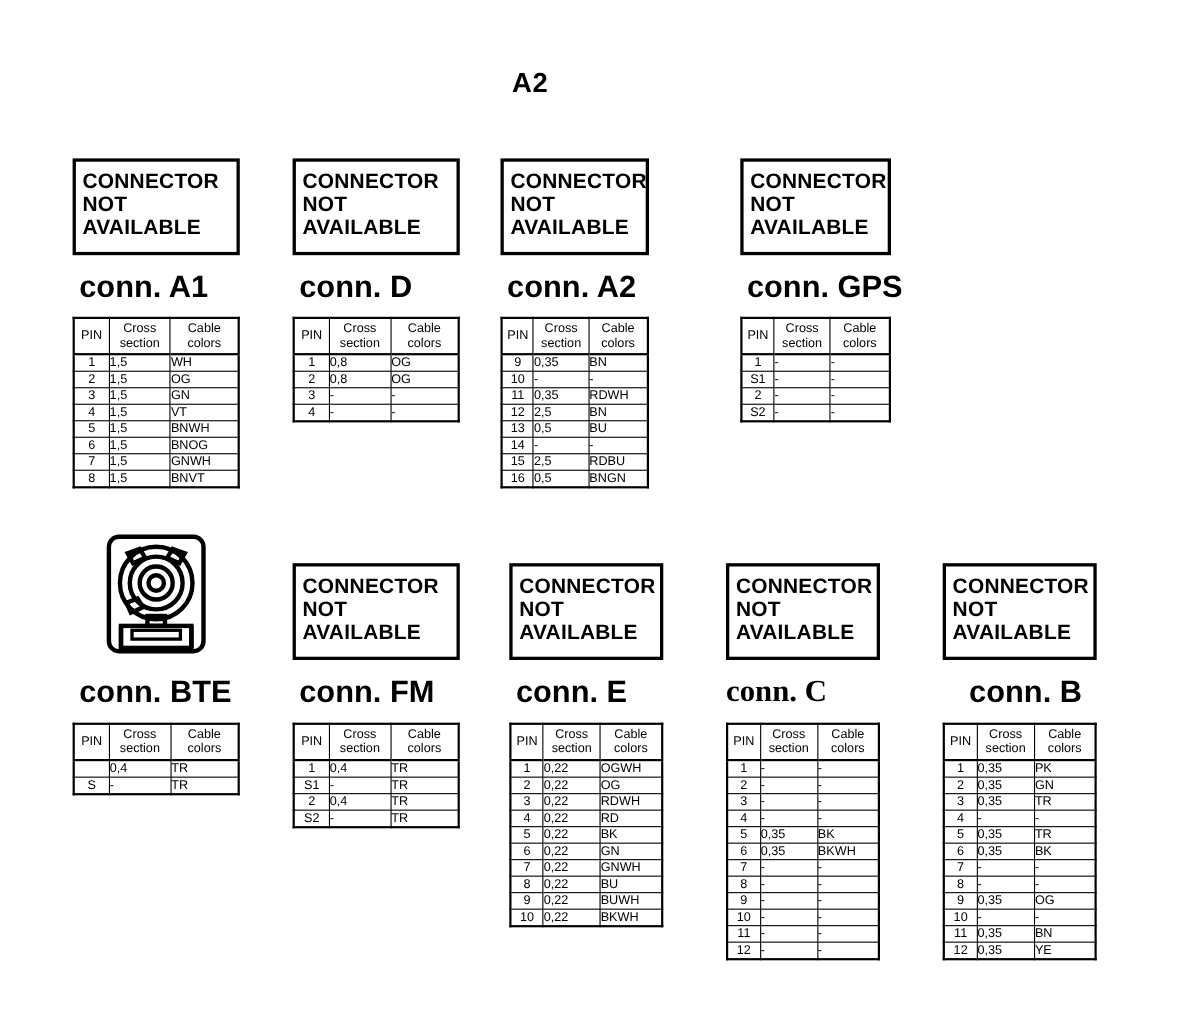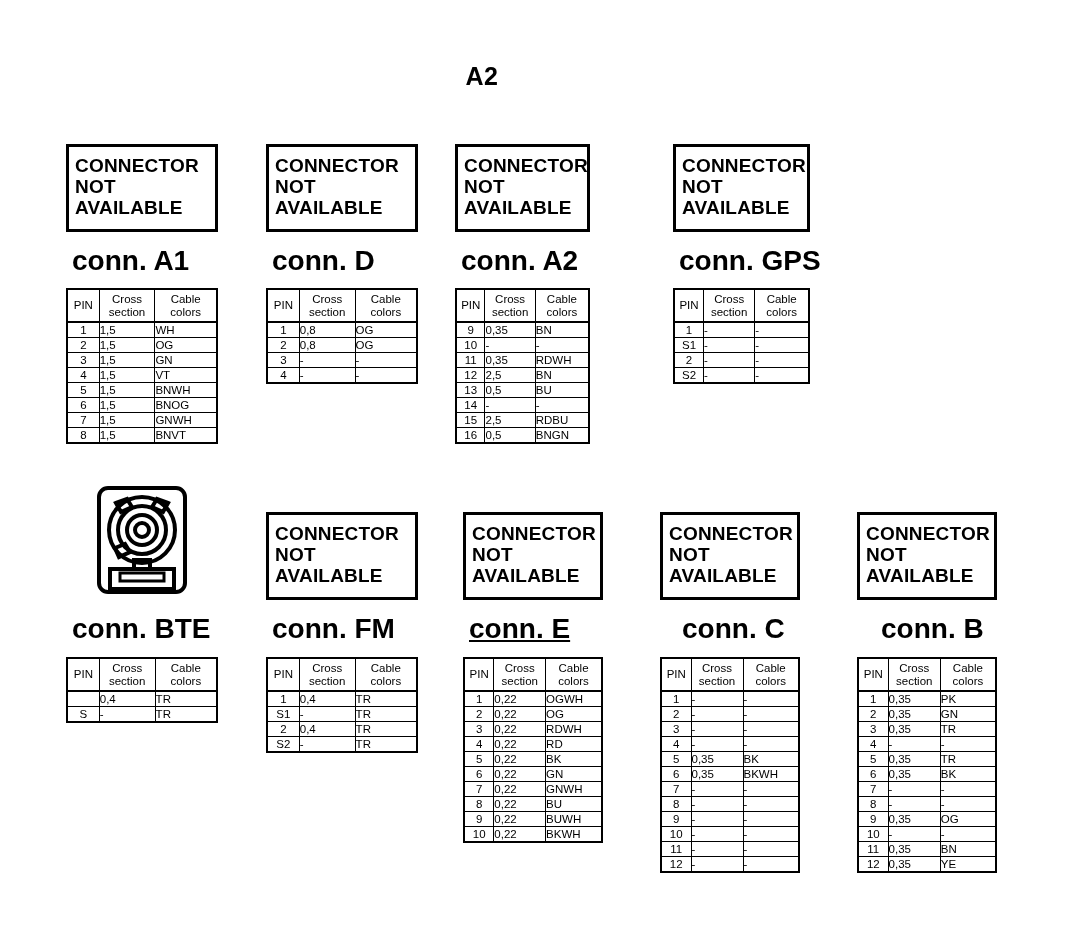--- a/index.html
+++ b/index.html
@@ -407,21 +407,21 @@
           </tr>
         </tbody>
       </table>
     </div>
     <div class="conn-block" style="left:463px; top:512px;">
       <div class="na-box" style="width:140px; height:88px;">
         <span class="na-line">CONNECTOR</span>
         <span class="na-line">NOT</span>
         <span class="na-line">AVAILABLE</span>
       </div>
-      <div class="conn-label" style="position:absolute; left:6px; top:101px;text-decoration:underline;">conn. E</div>
+      <div class="conn-label" style="position:absolute; left:6px; top:101px;">conn. E</div>
       <table class="pin-table" style="position:absolute; left:0px; top:145px;">
         <thead>
           <tr>
             <th class="c-pin">PIN</th>
             <th class="c-sec">
               <span class="hdr-l1">Cross</span>
               <span class="hdr-l2">section</span>
             </th>
             <th class="c-col">
               <span class="hdr-l1">Cable</span>
@@ -482,21 +482,21 @@
           </tr>
         </tbody>
       </table>
     </div>
     <div class="conn-block" style="left:660px; top:512px;">
       <div class="na-box" style="width:140px; height:88px;">
         <span class="na-line">CONNECTOR</span>
         <span class="na-line">NOT</span>
         <span class="na-line">AVAILABLE</span>
       </div>
-      <div class="conn-label" style="position:absolute; left:22px; top:101px;">conn. C</div>
+      <div class="conn-label" style="position:absolute; left:0; top:101px;font-family:Liberation Serif, serif;">conn. C</div>
       <table class="pin-table" style="position:absolute; left:0px; top:145px;">
         <thead>
           <tr>
             <th class="c-pin">PIN</th>
             <th class="c-sec">
               <span class="hdr-l1">Cross</span>
               <span class="hdr-l2">section</span>
             </th>
             <th class="c-col">
               <span class="hdr-l1">Cable</span>

